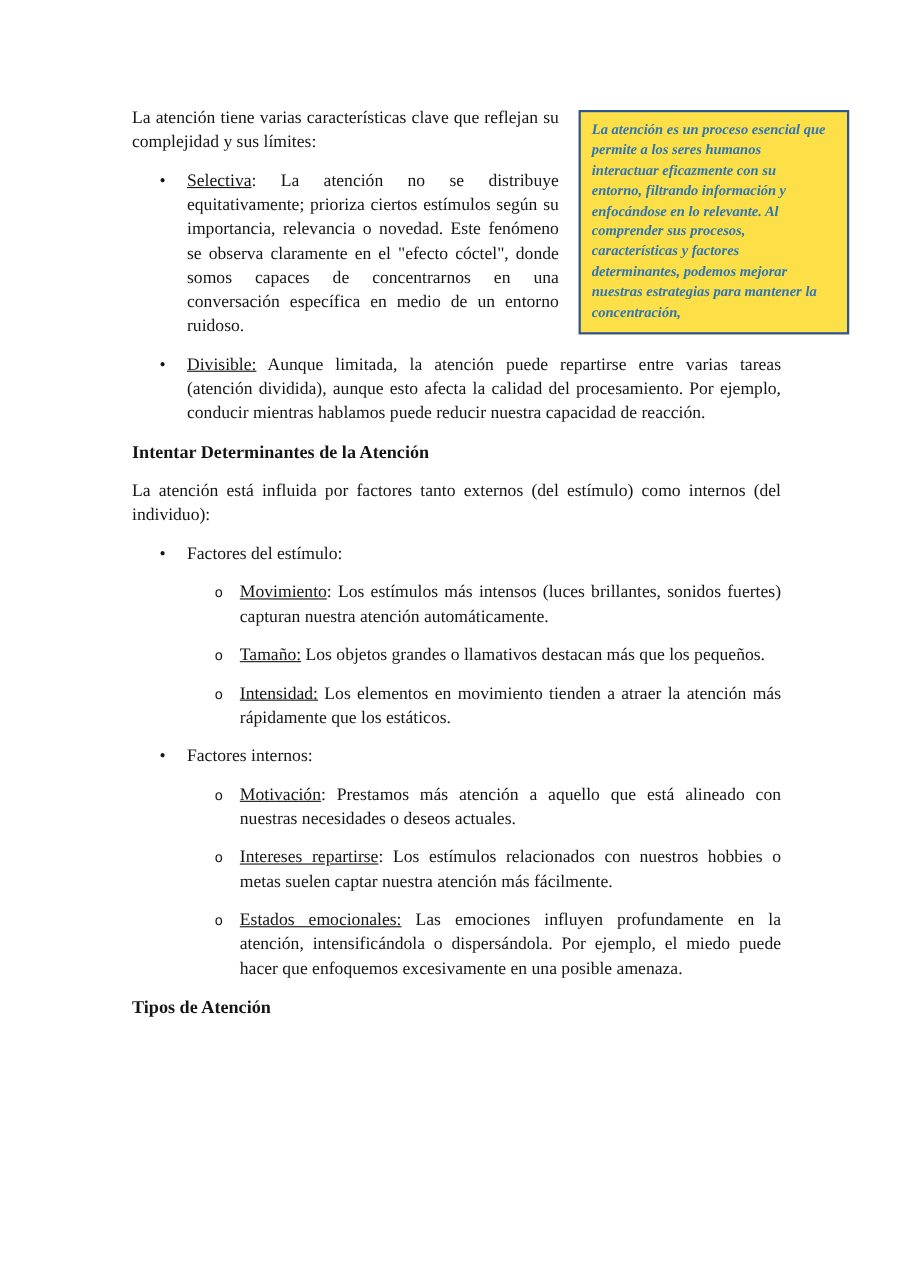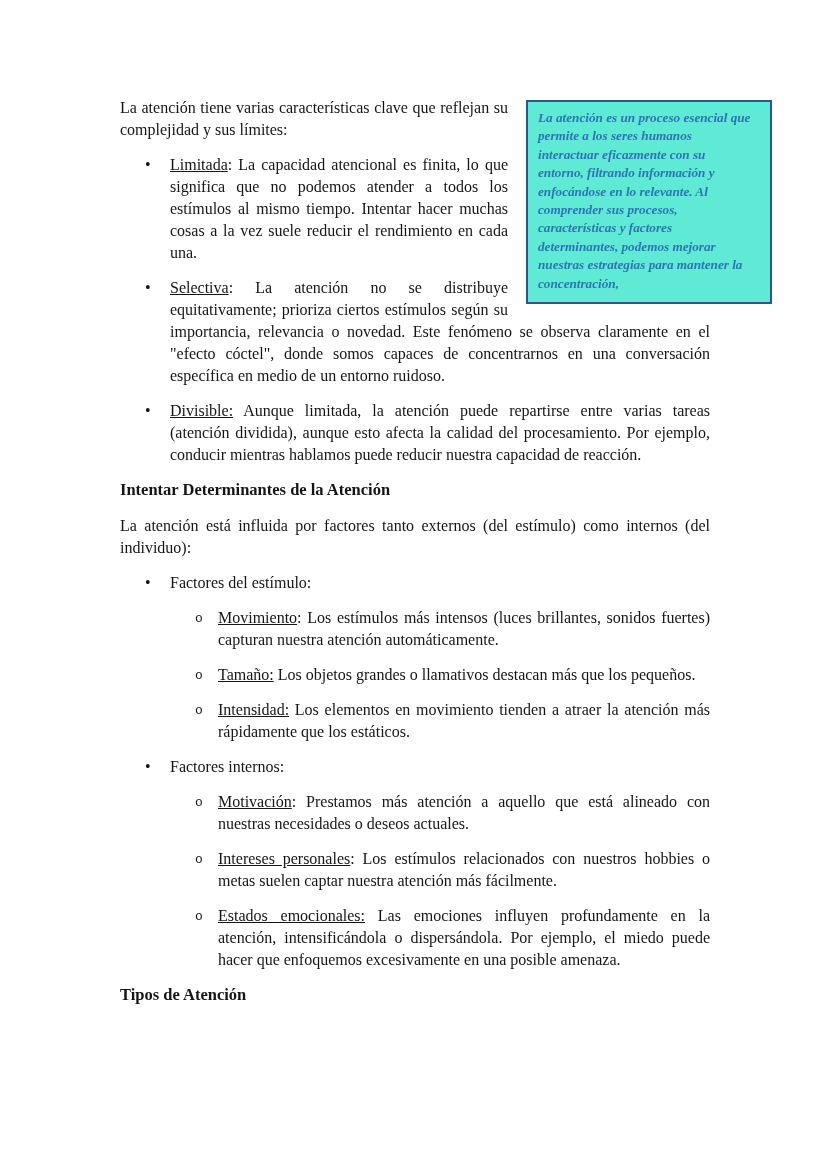--- a/index.html
+++ b/index.html
@@ -26,21 +26,21 @@
     text-align: justify;
     margin: 0 0 13px 0;
   }
   .callout {
     float: right;
     box-sizing: border-box;
     width: 246px;
     border: 2px solid #2f5496;
     padding: 7px 18px 9px 10px;
     margin: 3px -62px 14px 18px;
-    background: #5eead4;
+    background: #fde047;
   }
   .callout-text {
     margin: 0;
     color: #2e74b5;
     font-size: 13.2px;
     line-height: 18.4px;
     font-weight: bold;
     font-style: italic;
     text-align: left;
   }
@@ -93,23 +93,20 @@
 <body>
 
 <div class="page">
 
   <aside class="callout">
     <p class="callout-text">La atención es un proceso esencial que permite a los seres humanos interactuar eficazmente con su entorno, filtrando información y enfocándose en lo relevante. Al comprender sus procesos, características y factores determinantes, podemos mejorar nuestras estrategias para mantener la concentración,</p>
   </aside>
 
   <p class="body-p">La atención tiene varias características clave que reflejan su complejidad y sus límites:</p>
 
-  <div class="l1">
-    <span class="term">Limitada</span><span>: La capacidad atencional es finita, lo que significa que no podemos atender a todos los estímulos al mismo tiempo. Intentar hacer muchas cosas a la vez suele reducir el rendimiento en cada una.</span>
-  </div>
 
   <div class="l1">
     <span class="term">Selectiva</span><span>: La atención no se distribuye equitativamente; prioriza ciertos estímulos según su importancia, relevancia o novedad. Este fenómeno se observa claramente en el "efecto cóctel", donde somos capaces de concentrarnos en una conversación específica en medio de un entorno ruidoso.</span>
   </div>
 
   <div class="l1">
     <span class="term">Divisible:</span><span> Aunque limitada, la atención puede repartirse entre varias tareas (atención dividida), aunque esto afecta la calidad del procesamiento. Por ejemplo, conducir mientras hablamos puede reducir nuestra capacidad de reacción.</span>
   </div>
 
   <h2 class="heading">Intentar Determinantes de la Atención</h2>
@@ -135,21 +132,21 @@
 
   <div class="l1">
     <span class="bold">Factores internos:</span>
   </div>
 
   <div class="l2">
     <span class="term">Motivación</span><span>: Prestamos más atención a aquello que está alineado con nuestras necesidades o deseos actuales.</span>
   </div>
 
   <div class="l2">
-    <span class="term">Intereses personales</span><span>: Los estímulos relacionados con nuestros hobbies o metas suelen captar nuestra atención más fácilmente.</span>
+    <span class="term">Intereses repartirse</span><span>: Los estímulos relacionados con nuestros hobbies o metas suelen captar nuestra atención más fácilmente.</span>
   </div>
 
   <div class="l2">
     <span class="term">Estados emocionales:</span><span> Las emociones influyen profundamente en la atención, intensificándola o dispersándola. Por ejemplo, el miedo puede hacer que enfoquemos excesivamente en una posible amenaza.</span>
   </div>
 
   <h2 class="heading">Tipos de Atención</h2>
 
   <div class="clear"></div>
 </div>

